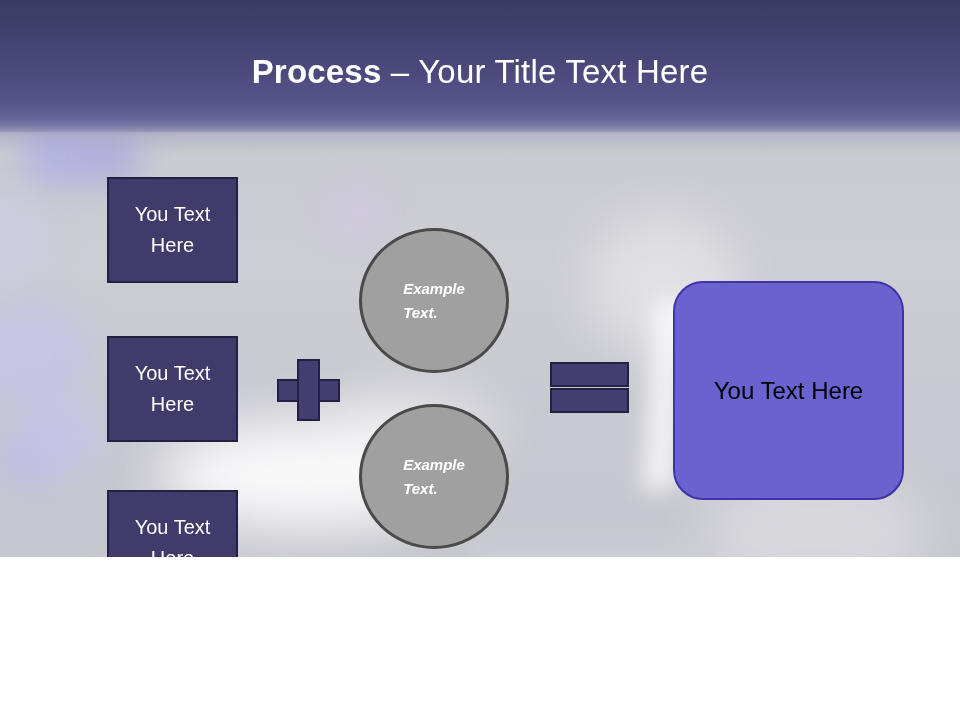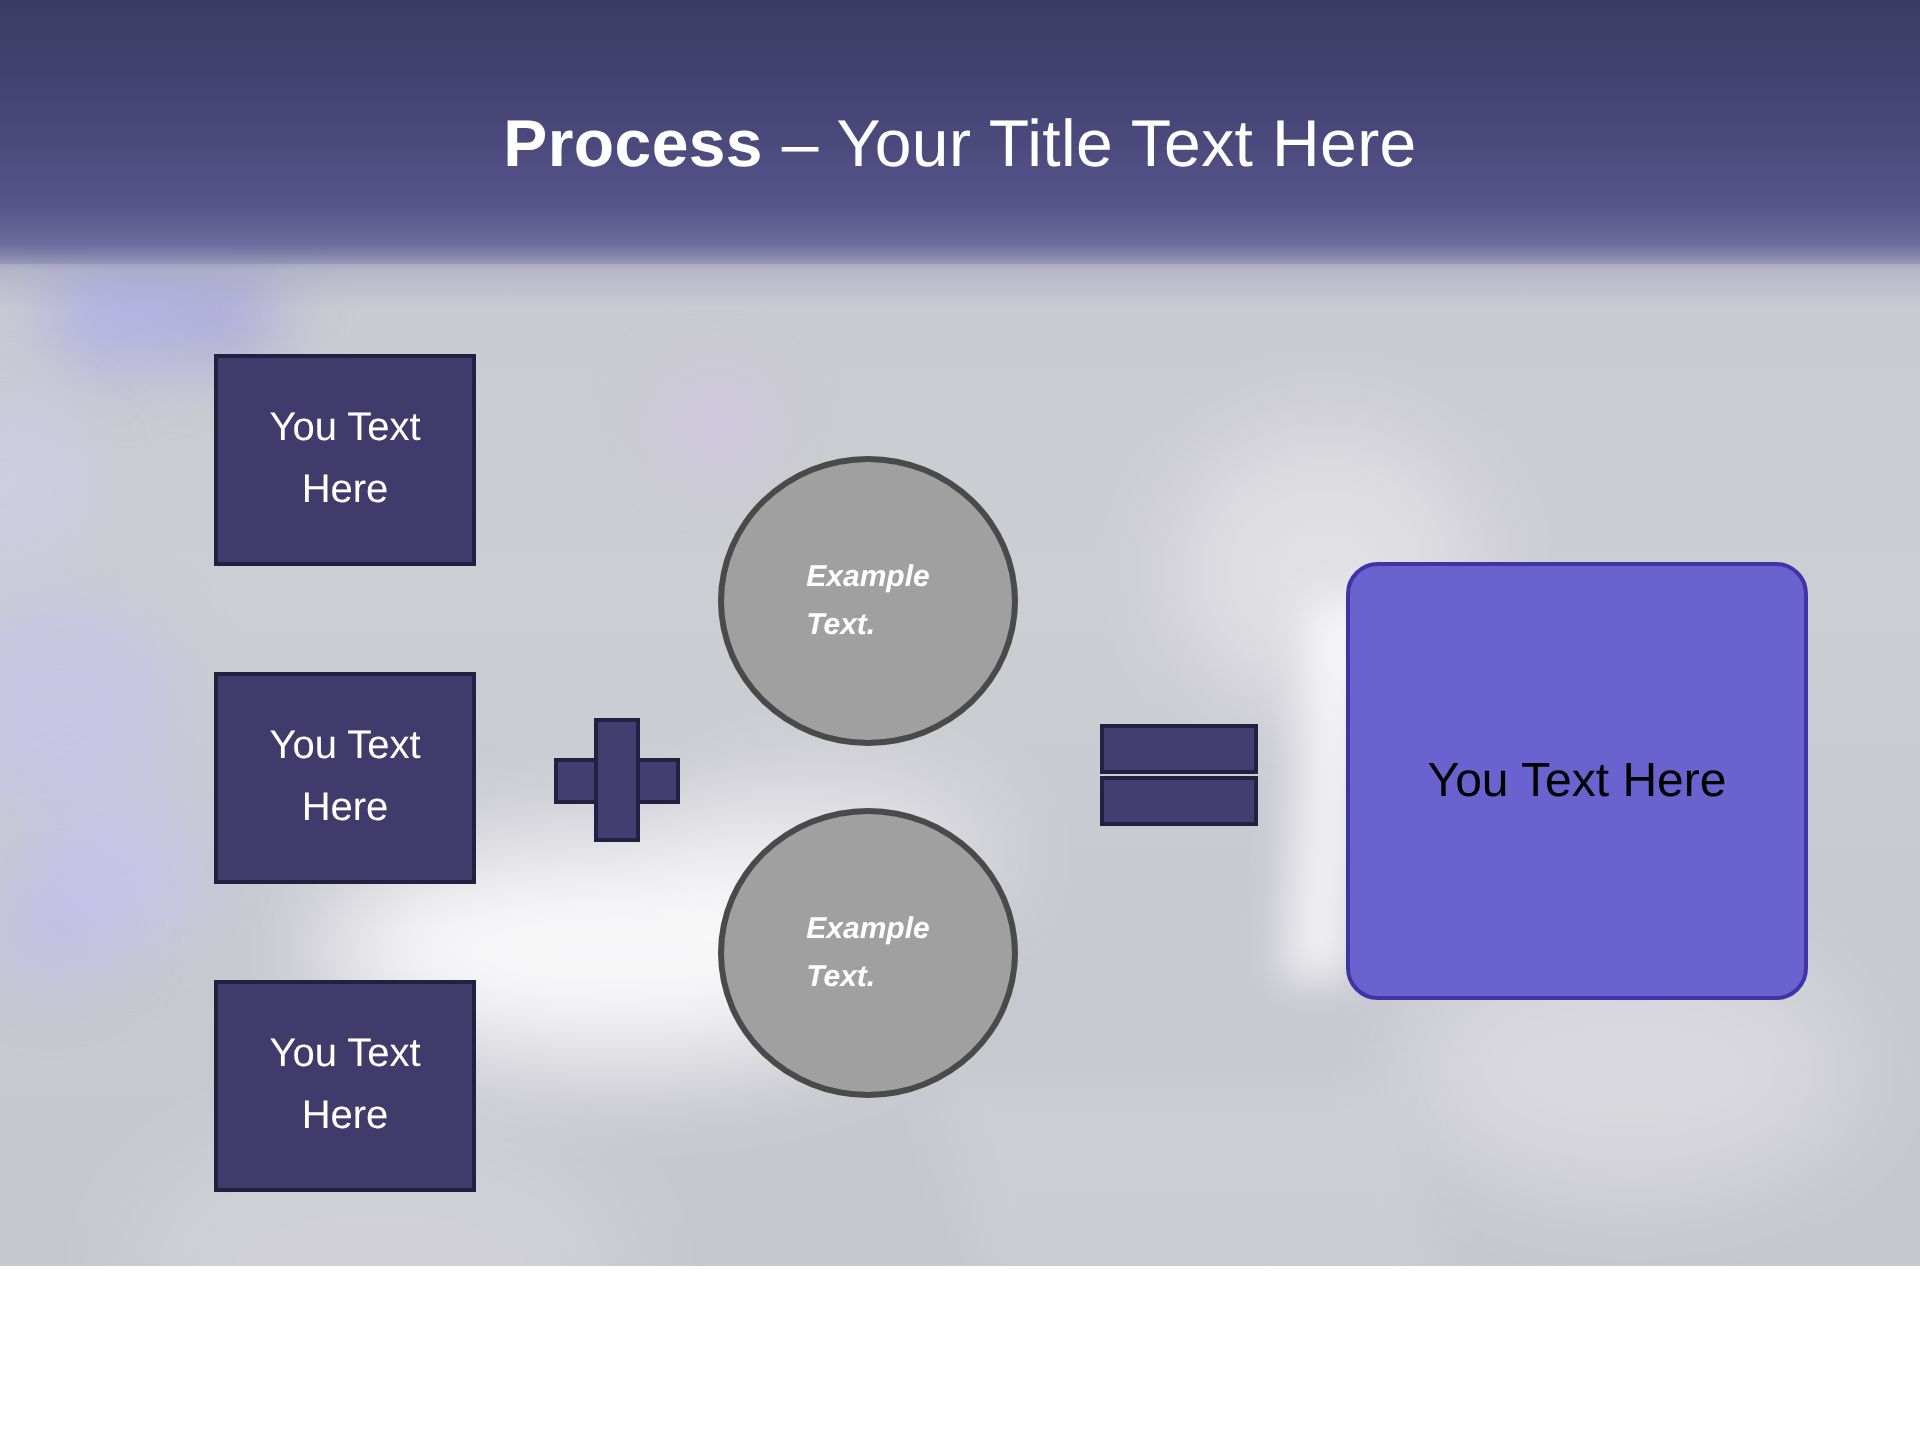--- a/index.html
+++ b/index.html
@@ -3,21 +3,21 @@
 <meta charset="utf-8">
 <style>
   html, body {
     margin: 0;
     padding: 0;
     background: #ffffff;
   }
   #slide {
     position: relative;
     width: 960px;
-    height: 633px;
+    height: 557px;
     overflow: hidden;
     font-family: "Liberation Sans", sans-serif;
     background: #c9c9d0;
   }
 
   
   .bg-base {
     position: absolute;
     inset: 0;
     background:
@@ -167,21 +167,21 @@
 
   
   .bluebox {
     position: absolute;
     left: 673px;
     top: 281px;
     width: 231px;
     height: 219px;
     background: #6a62cf;
     border: 2px solid #3f33a8;
-    border-radius: 16px;
+    border-radius: 30px;
     box-sizing: border-box;
     display: flex;
     align-items: center;
     justify-content: center;
     color: #000000;
     font-size: 24px;
     text-align: center;
   }
 </style>
 </head>

